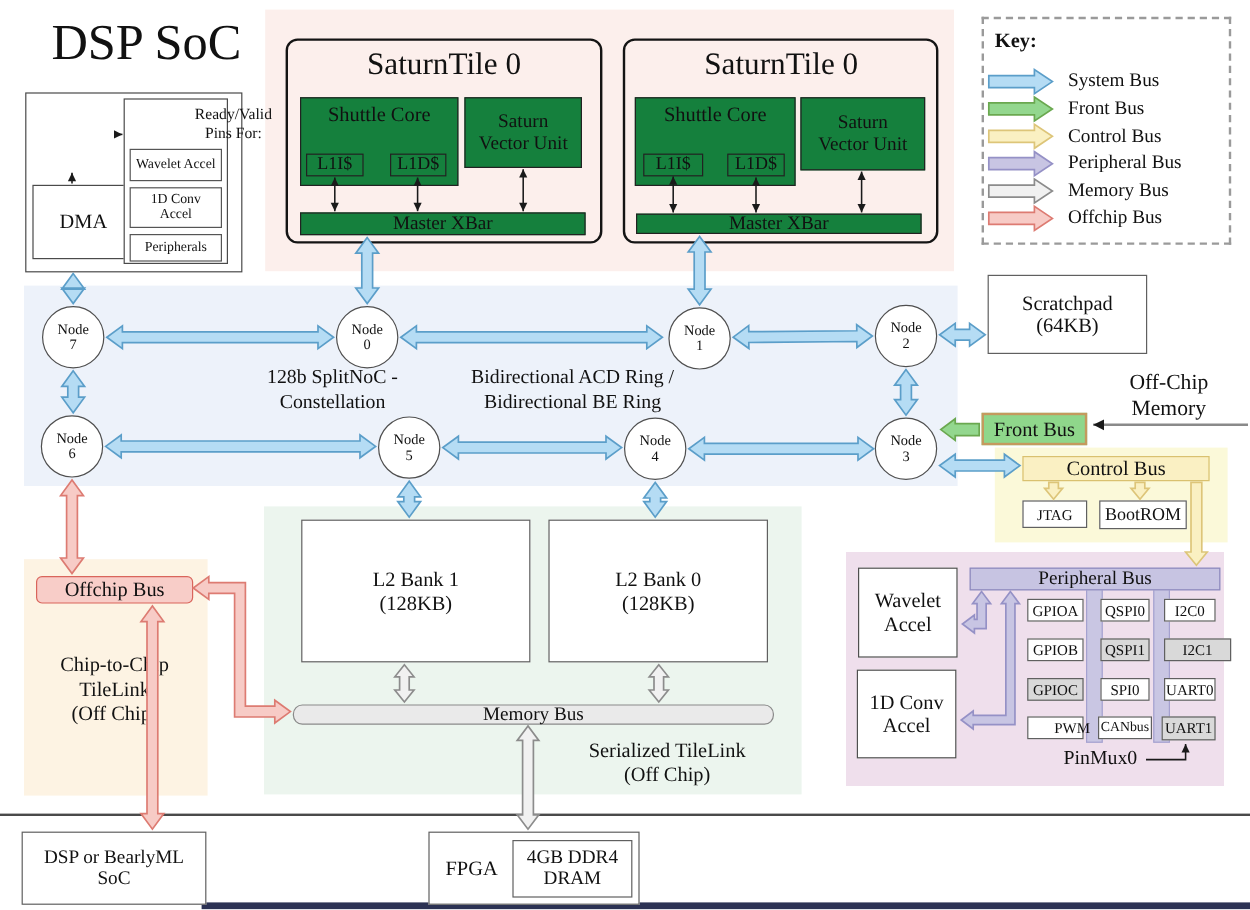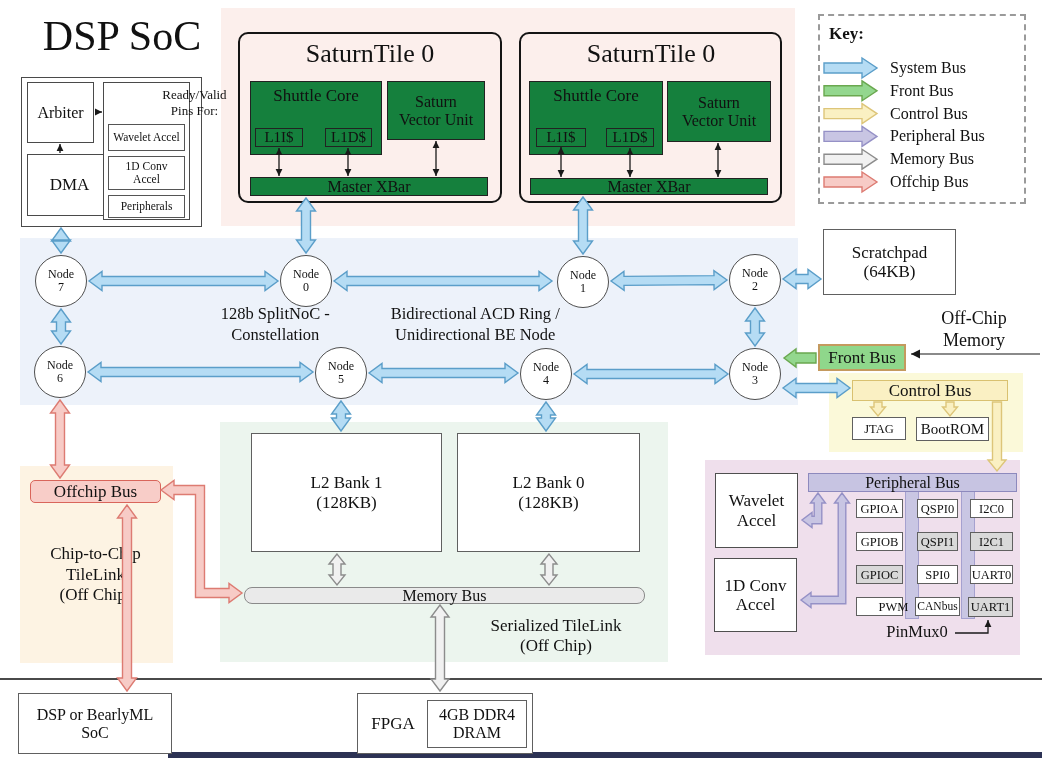--- a/index.html
+++ b/index.html
@@ -39,21 +39,20 @@
   <div class="bg" style="left:20px;top:466px;width:153px;height:197px;background:#fdf3e3;"></div>
   <div class="bg" style="left:829px;top:373px;width:194px;height:79px;background:#fbf9d9;"></div>
   <div class="bg" style="left:705px;top:460px;width:315px;height:195px;background:#efdfec;"></div>
 
   <div class="bg" style="left:0;top:678px;width:1042px;height:1.5px;background:#4a4a4a;"></div>
   <div class="bg" style="left:168px;top:752px;width:874px;height:6px;background:#2c3254;"></div>
 
   <div class="lbl f42" style="left:22px;top:10px;width:200px;height:52px;">DSP SoC</div>
 
   <div class="box" style="left:21px;top:77px;width:181px;height:150px;border-color:#4a4a4a;background:#fff;"></div>
-  <div class="box f16" style="left:27px;top:82px;width:67px;height:61px;border-color:#4a4a4a;">Arbiter</div>
   <div class="box f17" style="left:27px;top:154px;width:85px;height:62px;border-color:#4a4a4a;">DMA</div>
   <div class="box" style="left:103px;top:82px;width:87px;height:138px;border-color:#4a4a4a;"></div>
   <div class="lbl f13 pre" style="left:104px;top:85px;width:85px;height:36px;margin-left:48px;">Ready/Valid
 Pins For:</div>
   <div class="box f11" style="left:108px;top:124px;width:77px;height:27px;border-color:#555;">Wavelet Accel</div>
   <div class="box f11 pre" style="left:108px;top:156px;width:77px;height:34px;border-color:#555;">1D Conv
 Accel</div>
   <div class="box f11" style="left:108px;top:195px;width:77px;height:23px;border-color:#555;">Peripherals</div>
 
   <div class="tile" style="left:238px;top:32px;width:264px;height:171px;"></div>
@@ -115,21 +114,21 @@
       <span>Node</span>
       <span>4</span>
     </div>
   <div class="circle" style="left:729px;top:348px;">
       <span>Node</span>
       <span>3</span>
     </div>
 
   <div class="lbl f165" style="left:200px;top:304px;width:400px;height:40px;line-height:1.28;">
     <span>128b SplitNoC - Constellation</span>
-    <span>Bidirectional ACD Ring / Unidirectional BE Node</span>
+    <span>Bidirectional ACD Ring / Bidirectional BE Ring</span>
   </div>
 
   <div class="box f17 pre" style="left:823px;top:229px;width:133px;height:66px;">Scratchpad
 (64KB)</div>
 
   <div class="lbl f18 pre" style="left:913px;top:309px;width:122px;height:42px;">Off-Chip
 Memory</div>
   <div class="box f17" style="left:818px;top:344px;width:88px;height:27px;background:#8fd78b;border:2px solid #c49a5e;">Front Bus</div>
 
   <div class="box f17" style="left:852px;top:380px;width:156px;height:21px;background:#faf0c3;border:1.4px solid #d9c170;">Control Bus</div>
@@ -142,21 +141,21 @@
   <div class="box f17 pre" style="left:715px;top:473px;width:83px;height:75px;border-color:#4f4f4f;">Wavelet
 Accel</div>
   <div class="box f17 pre" style="left:714px;top:558px;width:83px;height:74px;border-color:#4f4f4f;">1D Conv
 Accel</div>
 
   <div class="box f12" style="left:856px;top:499px;width:47px;height:19px;">GPIOA</div>
   <div class="box f12" style="left:917px;top:499px;width:41px;height:19px;">QSPI0</div>
   <div class="box f12" style="left:970px;top:499px;width:43px;height:19px;">I2C0</div>
   <div class="box f12" style="left:856px;top:532px;width:47px;height:19px;">GPIOB</div>
   <div class="box f12 gray" style="left:917px;top:532px;width:41px;height:19px;">QSPI1</div>
-  <div class="box f12 gray" style="left:970px;top:532px;width:43px;height:19px;text-align:center;">I2C1</div>
+  <div class="box f12 gray" style="left:970px;top:532px;width:56px;height:19px;text-align:center;">I2C1</div>
   <div class="box f12 gray" style="left:856px;top:565px;width:47px;height:19px;">GPIOC</div>
   <div class="box f12" style="left:917px;top:565px;width:41px;height:19px;">SPI0</div>
   <div class="box f12" style="left:970px;top:565px;width:43px;height:19px;">UART0</div>
   <div class="box f12" style="left:856px;top:597px;width:47px;height:19px;padding-left:28px;">PWM</div>
   <div class="box f11" style="left:915px;top:597px;width:45px;height:19px;">CANbus</div>
   <div class="box f12 gray" style="left:968px;top:597px;width:45px;height:20px;">UART1</div>
   <div class="lbl f165" style="left:878px;top:621px;width:78px;height:22px;">PinMux0</div>
 
   <div class="box f17 pre" style="left:251px;top:433px;width:191px;height:119px;">L2 Bank 1
 (128KB)</div>

